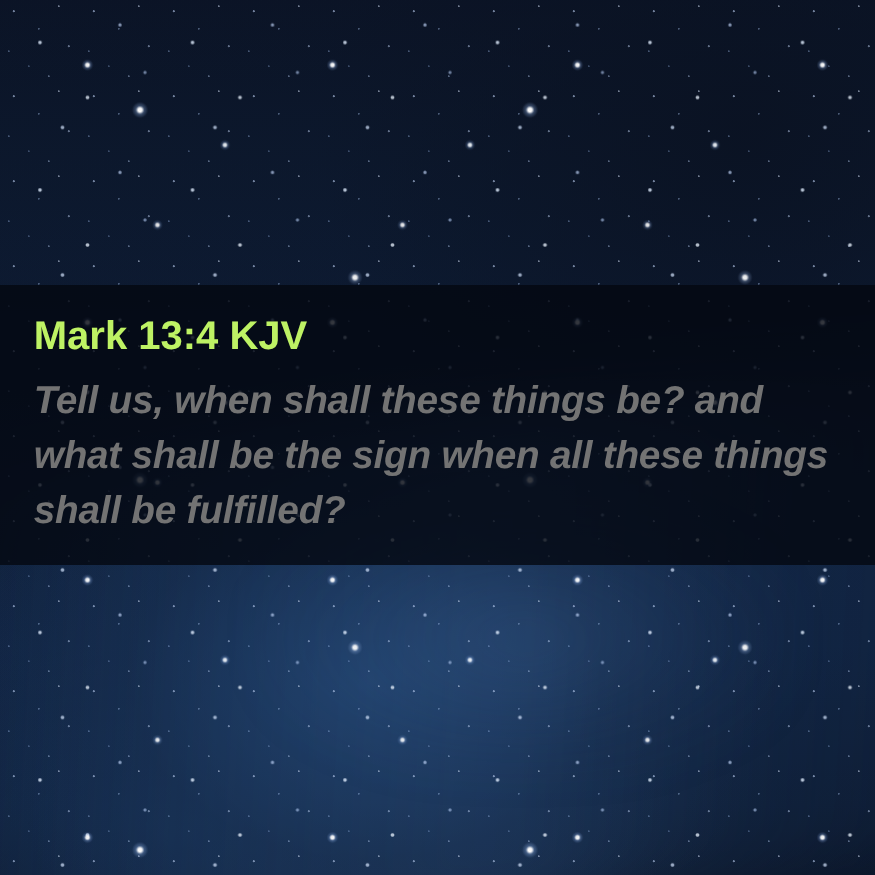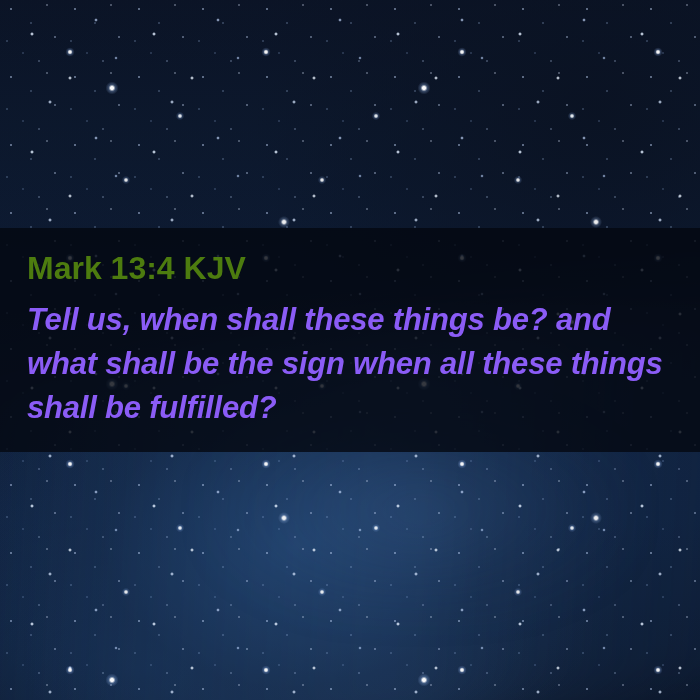--- a/index.html
+++ b/index.html
@@ -111,36 +111,36 @@
 
   #verse-reference {
     position: absolute;
     left: 27px;
     top: 249px;
     margin: 0;
     font-size: 32px;
     line-height: 38px;
     font-weight: bold;
     font-style: normal;
-    color: #4d7c0f;
+    color: #bef264;
     letter-spacing: 0px;
     white-space: nowrap;
   }
 
   #verse-text {
     position: absolute;
     left: 27px;
     top: 298px;
     width: 660px;
     margin: 0;
     font-size: 31px;
     line-height: 44px;
     font-weight: bold;
     font-style: italic;
-    color: #8b5cf6;
+    color: #737373;
     letter-spacing: -0.2px;
   }
 </style>
 </head>
 <body>
 
 <div id="verse-card">
 
   <div class="sky-base"></div>
   <div class="milky-way"></div>

